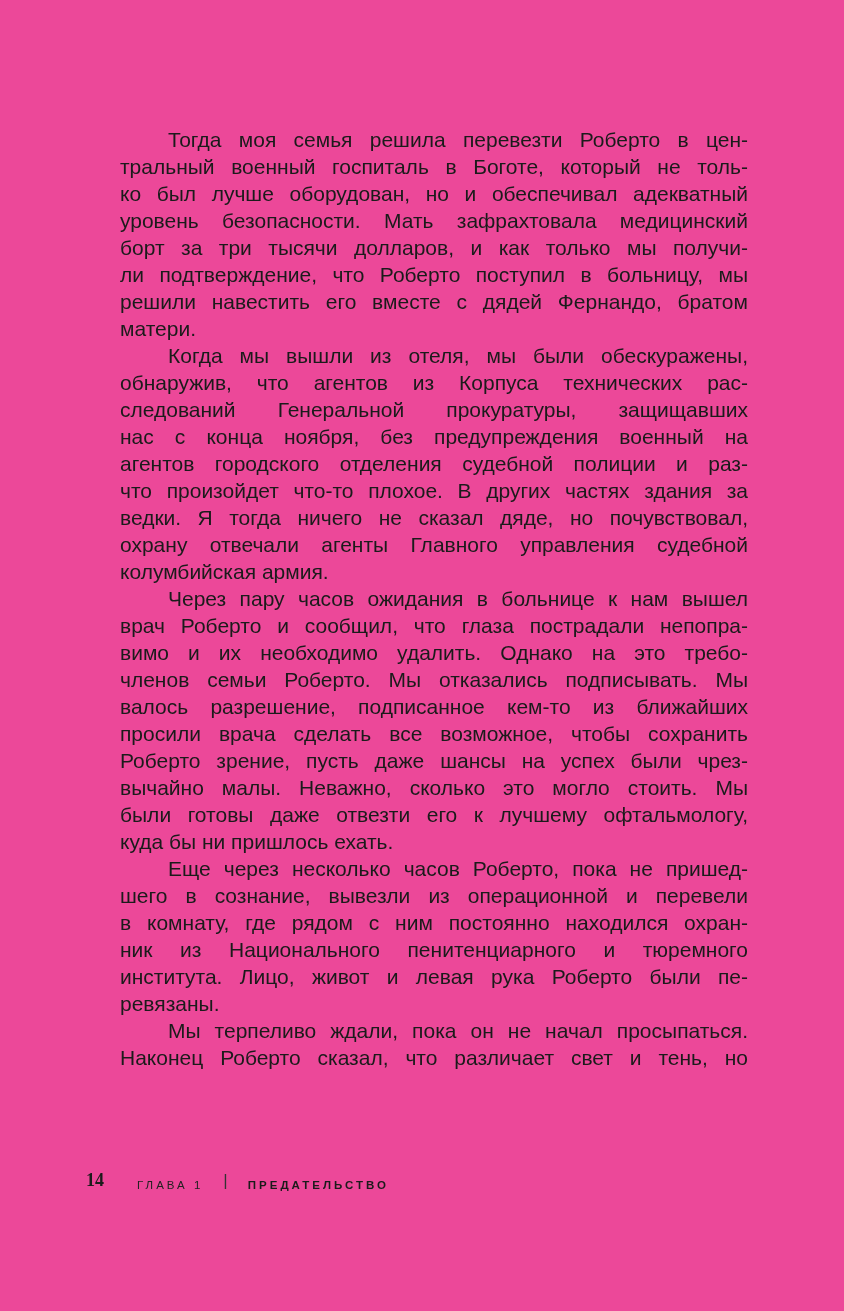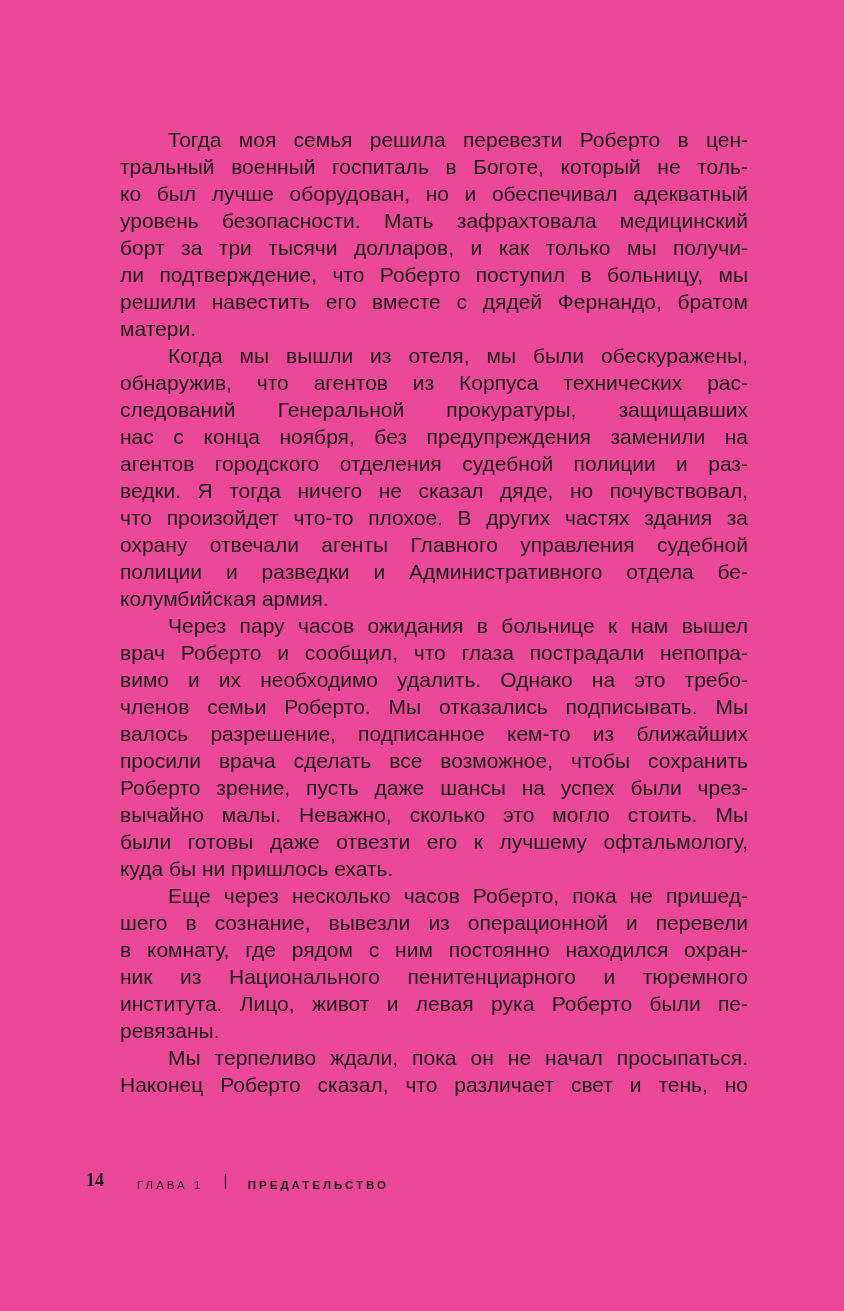--- a/index.html
+++ b/index.html
@@ -70,26 +70,25 @@
       <div class="line">тральный военный госпиталь в Боготе, который не толь-</div>
       <div class="line">ко был лучше оборудован, но и обеспечивал адекватный</div>
       <div class="line">уровень безопасности. Мать зафрахтовала медицинский</div>
       <div class="line">борт за три тысячи долларов, и как только мы получи-</div>
       <div class="line">ли подтверждение, что Роберто поступил в больницу, мы</div>
       <div class="line">решили навестить его вместе с дядей Фернандо, братом</div>
       <div class="line plast">матери.</div>
       <div class="line first">Когда мы вышли из отеля, мы были обескуражены,</div>
       <div class="line">обнаружив, что агентов из Корпуса технических рас-</div>
       <div class="line">следований Генеральной прокуратуры, защищавших</div>
-      <div class="line">нас с конца ноября, без предупреждения заменили на</div>
+      <div class="line">нас с конца ноября, без предупреждения военный на</div>
       <div class="line">агентов городского отделения судебной полиции и раз-</div>
+      <div class="line">что произойдет что-то плохое. В других частях здания за</div>
       <div class="line">ведки. Я тогда ничего не сказал дяде, но почувствовал,</div>
-      <div class="line">что произойдет что-то плохое. В других частях здания за</div>
       <div class="line">охрану отвечали агенты Главного управления судебной</div>
-      <div class="line">полиции и разведки и Административного отдела бе-</div>
       <div class="line plast">колумбийская армия.</div>
       <div class="line first">Через пару часов ожидания в больнице к нам вышел</div>
       <div class="line">врач Роберто и сообщил, что глаза пострадали непопра-</div>
       <div class="line">вимо и их необходимо удалить. Однако на это требо-</div>
       <div class="line">членов семьи Роберто. Мы отказались подписывать. Мы</div>
       <div class="line">валось разрешение, подписанное кем-то из ближайших</div>
       <div class="line">просили врача сделать все возможное, чтобы сохранить</div>
       <div class="line">Роберто зрение, пусть даже шансы на успех были чрез-</div>
       <div class="line">вычайно малы. Неважно, сколько это могло стоить. Мы</div>
       <div class="line">были готовы даже отвезти его к лучшему офтальмологу,</div>

